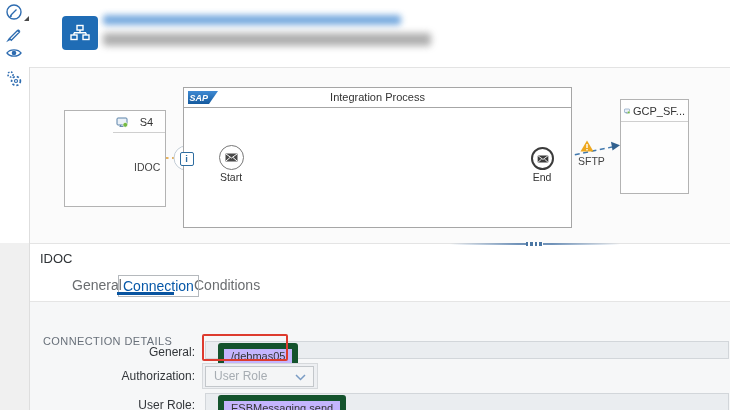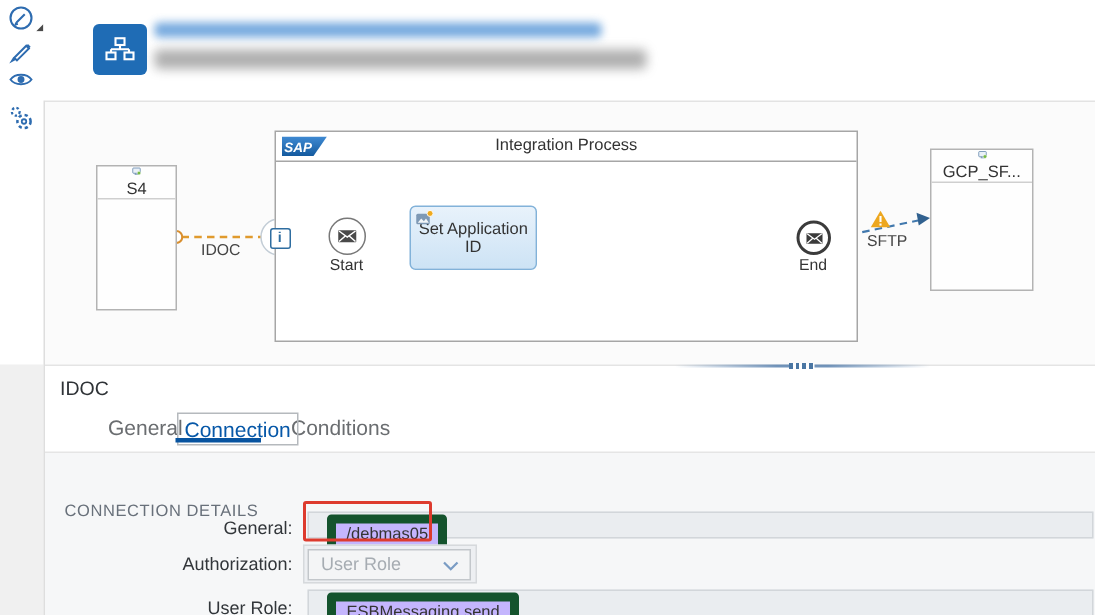--- a/index.html
+++ b/index.html
@@ -21,21 +21,21 @@
          filter:blur(3px);opacity:.75;}
   .blur2{left:103px;top:33px;width:328px;height:13px;border-radius:3px;background:#6e6e6e;
          filter:blur(3.5px);opacity:.55;}
   .hdr-divider{left:30px;top:67px;width:700px;height:1px;background:#e3e3e3;}
 
   
   #canvas{left:30px;top:68px;width:700px;height:175px;background:#fbfbfb;}
   #flows{position:absolute;left:0;top:0;}
   .participant{position:absolute;background:#fefefe;border:1px solid #b3b3b3;}
   .participant .phead{height:21px;border-bottom:1px solid #cfcfcf;display:flex;
-        align-items:center;gap:3px;padding:0 3px;font-size:11px;color:#333;white-space:nowrap;overflow:hidden;flex-direction:column;}
+        align-items:center;gap:3px;padding:0 3px;font-size:11px;color:#333;white-space:nowrap;overflow:hidden;}
   .phead .plabel{flex:1;text-align:center;}
   .ip{left:153px;top:19px;width:387px;height:139px;background:#fff;border:1px solid #a6a6a6;position:absolute;}
   .ip-head{height:19px;border-bottom:1px solid #a6a6a6;position:relative;}
   .ip-title{position:absolute;left:0;right:0;top:3px;text-align:center;font-size:11px;color:#333;}
   .saplogo{position:absolute;left:4px;top:3px;}
   .event{position:absolute;background:#fff;border-radius:50%;display:flex;align-items:center;justify-content:center;cursor:pointer;}
   .start{left:189px;top:77px;width:23px;height:23px;border:1.5px solid #787878;}
   .end{left:501px;top:79px;width:19px;height:19px;border:2.5px solid #3b3b3b;}
   .evlabel{position:absolute;font-size:10.5px;color:#333;text-align:center;}
   .task{left:243px;top:69px;width:83px;height:41px;border:1px solid #82b2d9;border-radius:4px;
@@ -134,21 +134,21 @@
       <path d="M213 90 H236" stroke="#6391ba" stroke-width="1.3" fill="none"></path>
       <polygon points="236,86 243,90 236,94" fill="#31618f"></polygon>
       <path d="M326 90 H493" stroke="#6391ba" stroke-width="1.3" fill="none"></path>
       <polygon points="493,86 500,90 493,94" fill="#31618f"></polygon>
 
       <circle cx="532" cy="90" r="4" fill="#fff" stroke="#4178ad" stroke-width="1.4"></circle>
       <path d="M536.5 88.5 L582 79" stroke="#4178ad" stroke-width="1.4" stroke-dasharray="5 3.5" fill="none"></path>
       <polygon points="581,73.8 590,77.3 582.5,82.4" fill="#31618f"></polygon>
     </svg>
 
-    <div class="participant" style="left:34px;top:42px;width:52px;height:95px;">
+    <div class="participant" style="left:34px;top:42px;width:52px;height:95px;padding-left:48px;">
       <div class="phead">
         <svg width="12" height="12" viewBox="0 0 12 12">
           <rect x="1" y="2" width="10" height="7" rx="1" fill="#eaf1f8" stroke="#5b82a8" stroke-width="1"></rect>
           <path d="M4.5 9 v1.5 M7.5 9 v1.5 M3.5 10.5 h5" stroke="#5b82a8" stroke-width="0.9"></path>
           <circle cx="9.3" cy="8.8" r="2.4" fill="#74b943" stroke="#fff" stroke-width="0.6"></circle>
         </svg>
         <span class="plabel">S4</span>
       </div>
     </div>
 
@@ -169,28 +169,20 @@
     </div>
 
     <div class="event start">
       <svg width="13" height="9" viewBox="0 0 13 9">
         <rect x="0.5" y="0.5" width="12" height="8" fill="#4a4a4a" rx="0.5"></rect>
         <path d="M1 1 L6.5 5 L12 1 M1 8 L5 4.5 M12 8 L8 4.5" stroke="#fff" stroke-width="1" fill="none"></path>
       </svg>
     </div>
     <div class="evlabel" style="left:183px;top:103px;width:36px;">Start</div>
 
-    <div class="task">
-      <svg class="task-icon" width="12" height="12" viewBox="0 0 12 12">
-        <rect x="0.5" y="2.5" width="9" height="7" rx="1" fill="#7e99b5"></rect>
-        <path d="M1.5 8.5 l2.3-2.8 1.8 1.8 1.4-1.8 1.9 2.8 z" fill="#fff" opacity="0.9"></path>
-        <circle cx="9.7" cy="2.3" r="2" fill="#efaa1e" stroke="#fff" stroke-width="0.6"></circle>
-      </svg>
-      <span>Set Application ID</span>
-    </div>
 
     <div class="event end">
       <svg width="12" height="8" viewBox="0 0 13 9">
         <rect x="0.5" y="0.5" width="12" height="8" fill="#3b3b3b" rx="0.5"></rect>
         <path d="M1 1 L6.5 5 L12 1 M1 8 L5 4.5 M12 8 L8 4.5" stroke="#fff" stroke-width="1" fill="none"></path>
       </svg>
     </div>
     <div class="evlabel" style="left:494px;top:103px;width:36px;">End</div>
 
     <div class="abs adapter-badge">i</div>

